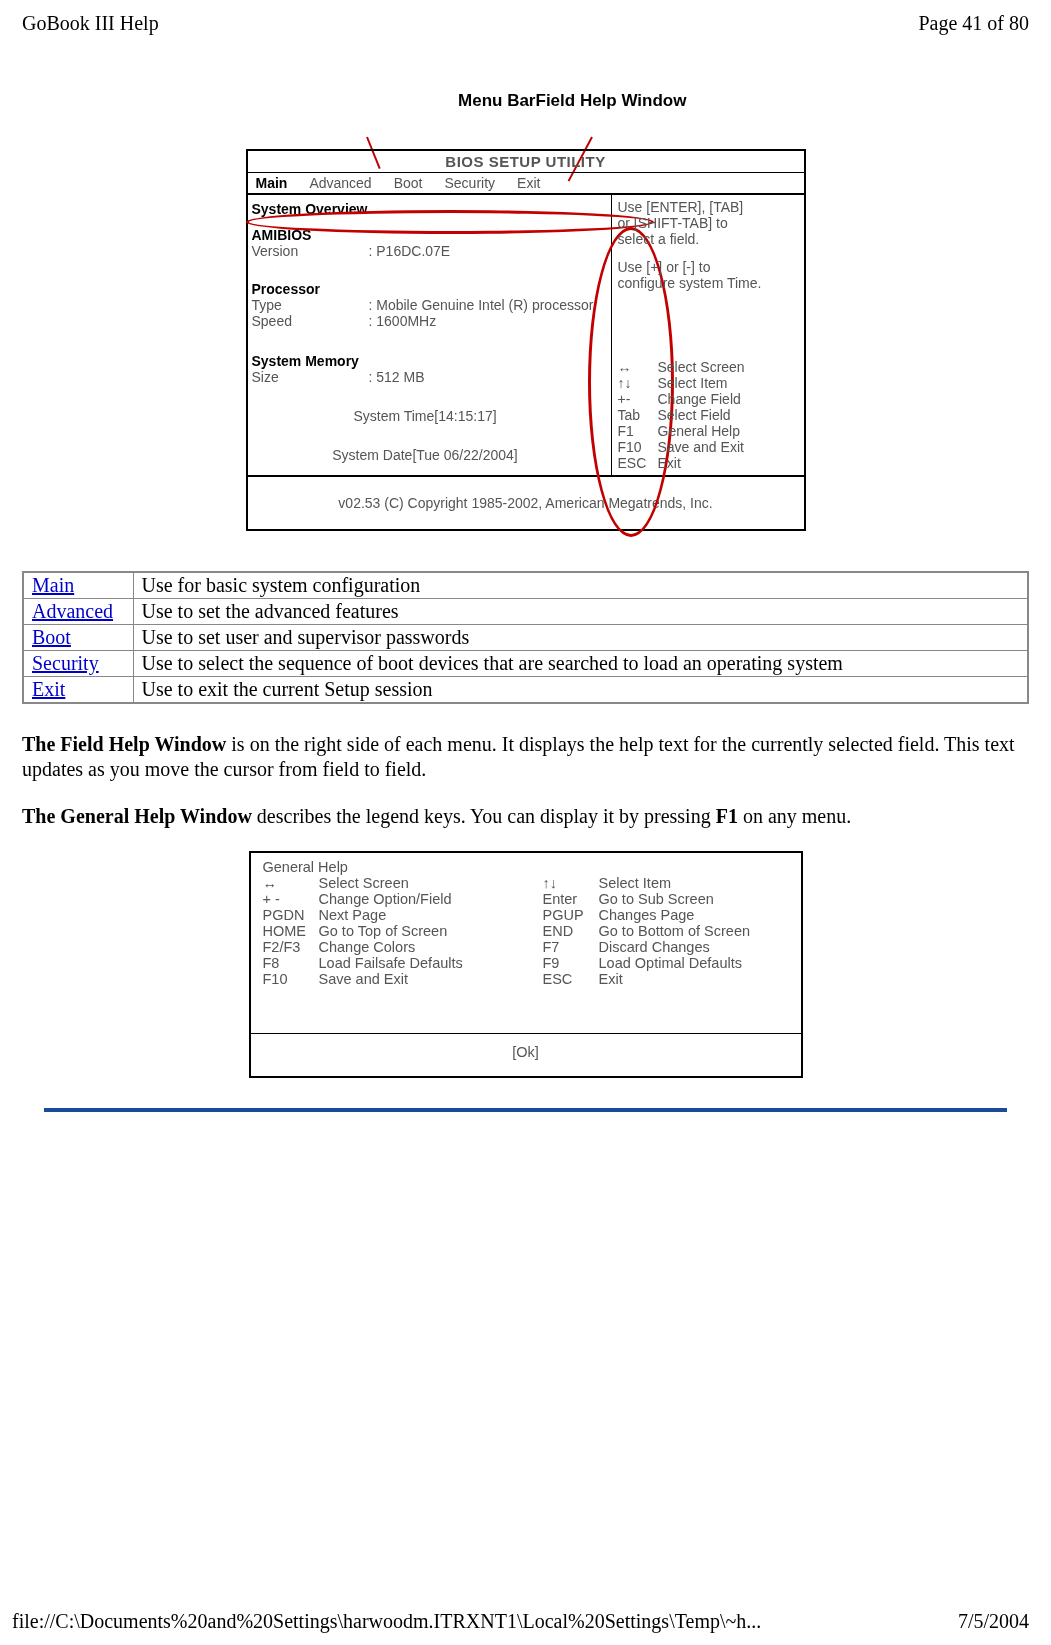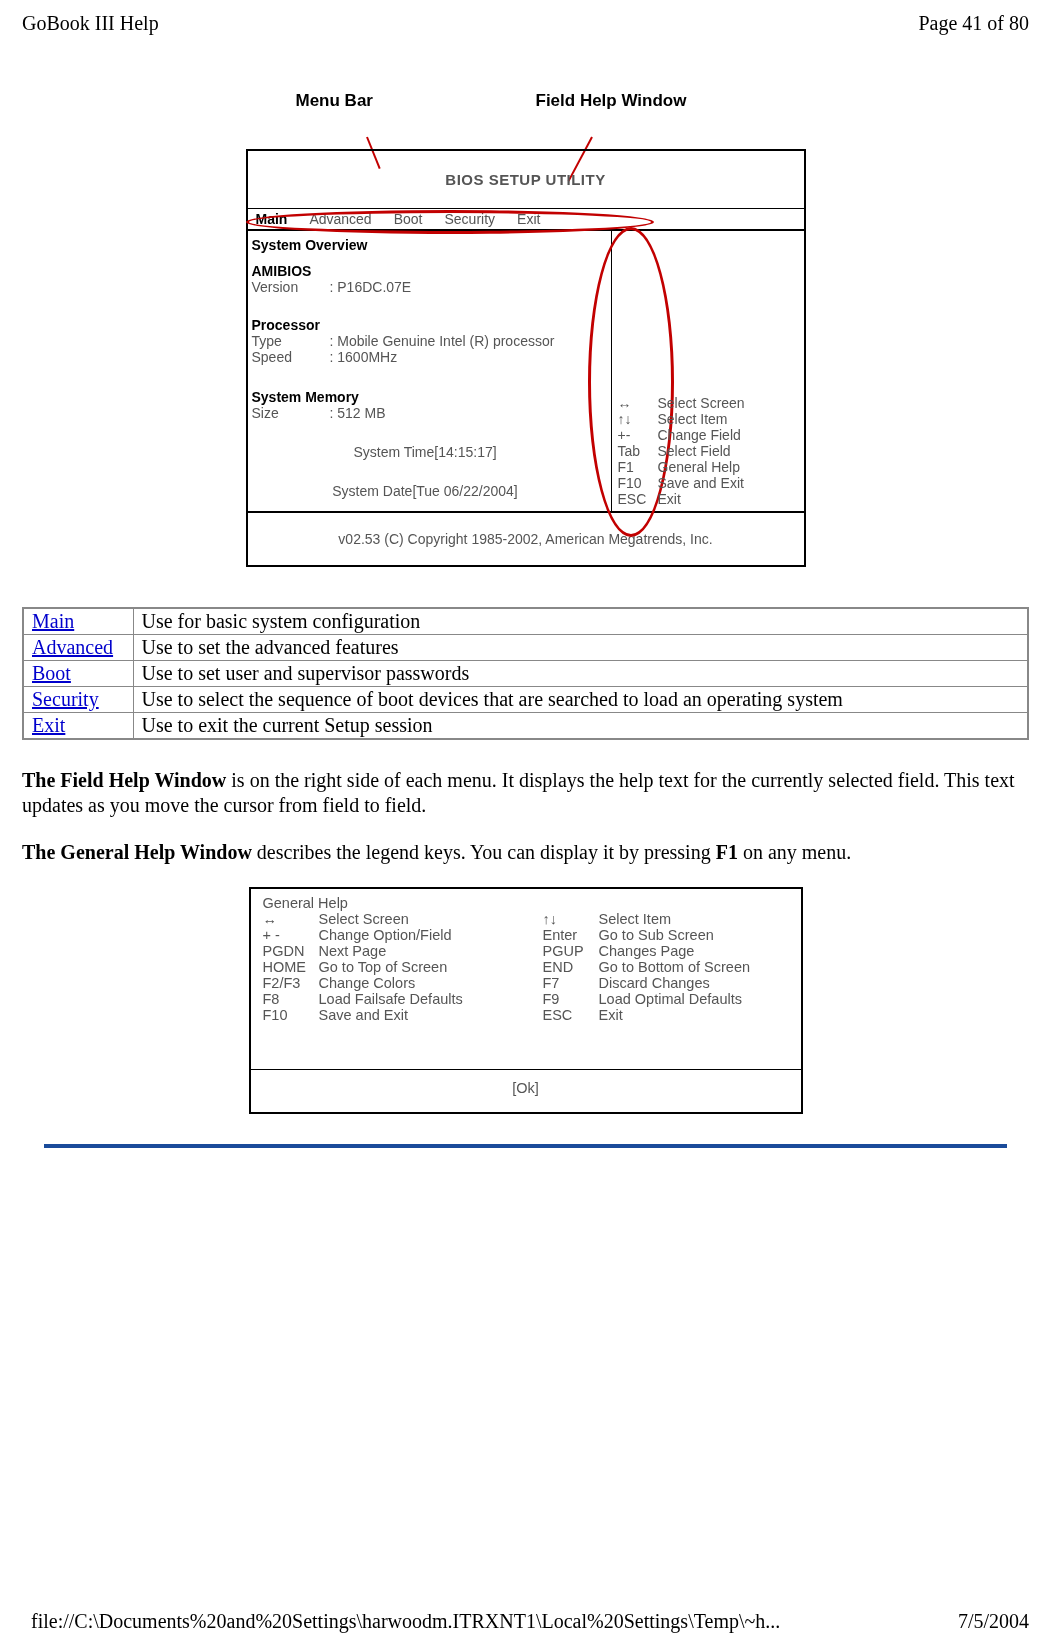--- a/index.html
+++ b/index.html
@@ -32,41 +32,42 @@
     }
     .callouts {
       display: flex;
       margin-left: 50px;
       margin-bottom: 2px;
     }
     .callout-label {
       font-family: Arial, sans-serif;
       font-weight: bold;
       font-size: 17px;
+      text-align: right;
     }
     .callout-label.left { width: 240px; }
     .callout-label.right { }
     .callout-lines {
       position: relative;
       height: 36px;
       margin-left: 10px;
     }
     .bios-box {
       border: 2px solid #000;
       width: 560px;
       font-family: Arial, sans-serif;
       font-size: 14px;
       color: #555;
       position: relative;
     }
     .bios-title-row {
       border-bottom: 1px solid #000;
       text-align: center;
       font-weight: bold;
-      padding: 20px 0;
+      padding: 2px 0;
       font-size: 15px;
       letter-spacing: 0.5px;
     }
     .bios-menu-row {
       border-bottom: 2px solid #000;
       padding: 2px 8px;
       display: flex;
       gap: 0;
     }
     .bios-menu-item {
@@ -84,21 +85,21 @@
       border-right: 1px solid #000;
     }
     .bios-right {
       width: 192px;
       padding: 4px 6px;
       position: relative;
       display: flex;
       flex-direction: column;
     }
     .bios-sec-title { font-weight: bold; color: #000; margin-top: 2px; }
-    .bios-row { display: flex; }
+    .bios-row { display: flex; gap: 39px; }
     .bios-lbl { width: 78px; }
     .bios-val { }
     .bios-left-bottom { margin-top: 14px; }
     .bios-timerow { display: flex; justify-content: center; padding-right: 8px; margin-top: 23px; }
     .bios-right-top { flex: 0 0 auto; margin-bottom: 8px; }
     .bios-right-nav { margin-top: auto; }
     .nav-row { display: flex; }
     .nav-key { width: 40px; }
     .bios-footer {
       border-top: 2px solid #000;
@@ -194,21 +195,21 @@
       padding: 10px 0 16px 0;
     }
     .blue-sep {
       height: 4px;
       background: #1a4b9a;
       margin: 0 22px;
     }
     .footer-bar {
       position: absolute;
       bottom: 12px;
-      left: 31px;
+      left: 12px;
       right: 22px;
       display: flex;
       justify-content: space-between;
       font-size: 20px;
     }
   </style>
 </head>
 <body>
 
 <div class="header-bar">
@@ -269,20 +270,28 @@
                   <span>System Time</span>
                   <span>[14:15:17]</span>
                 </div>
               <div class="bios-timerow">
                   <span>System Date</span>
                   <span>[Tue 06/22/2004]</span>
                 </div>
             </div>
           </div>
           <div class="bios-right">
+            <div class="bios-right-top">
+              <div>Use [ENTER], [TAB]</div>
+              <div>or [SHIFT-TAB] to</div>
+              <div>select a field.</div>
+              <div style="height:12px"></div>
+              <div>Use [+] or [-] to</div>
+              <div>configure system Time.</div>
+            </div>
             <div class="bios-right-nav">
               <div class="nav-row">
                   <span class="nav-key">↔</span>
                   <span>Select Screen</span>
                 </div>
               <div class="nav-row">
                   <span class="nav-key">↑↓</span>
                   <span>Select Item</span>
                 </div>
               <div class="nav-row">

